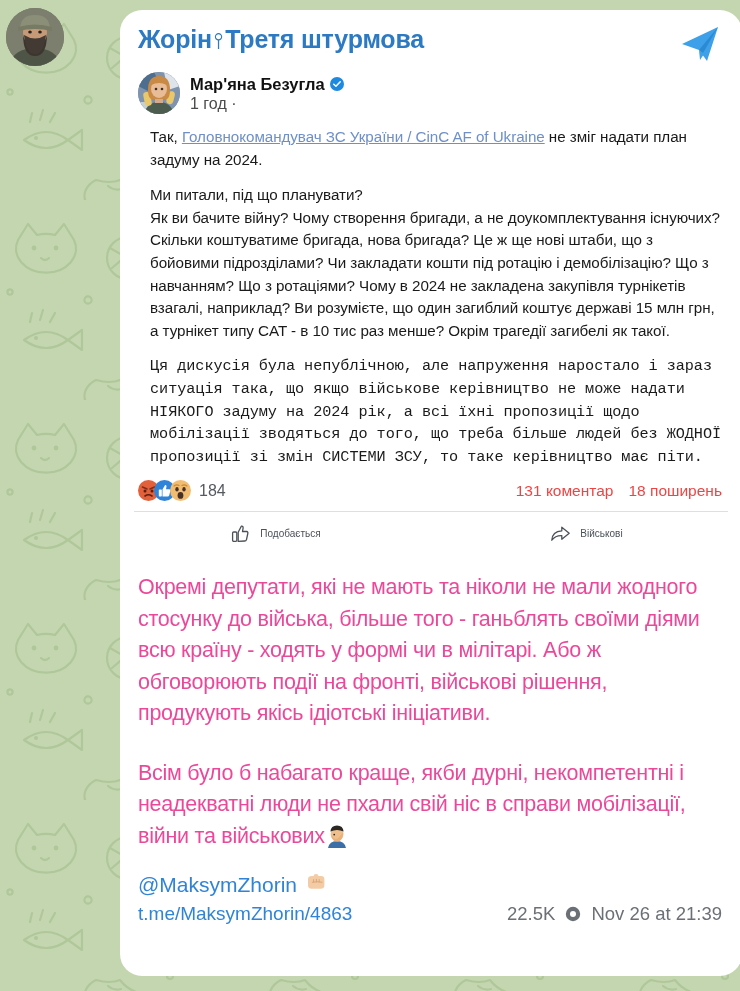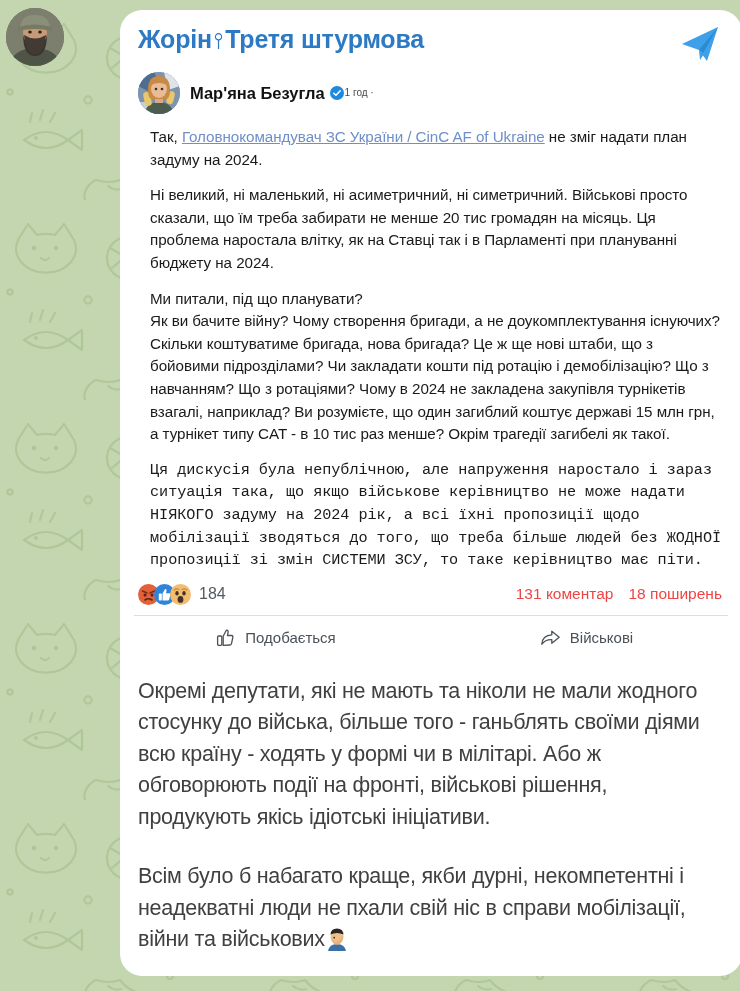--- a/index.html
+++ b/index.html
@@ -90,31 +90,31 @@
   }
   #author-avatar {
     width: 42px;
     height: 42px;
     border-radius: 50%;
     overflow: hidden;
     flex: 0 0 42px;
     background: #8ba0b5;
   }
   #author-avatar svg { display: block; width: 100%; height: 100%; }
-  .author-meta { display: flex; flex-direction: row; gap: 1px; }
+  .author-meta { display: flex; flex-direction: column; gap: 1px; }
   .author-name-line { display: flex; align-items: center; gap: 5px; }
   .author-name {
     font-size: 16.5px;
     font-weight: bold;
     color: #111111;
     line-height: 19px;
   }
   .verified-badge { width: 14px; height: 14px; display: block; }
   .author-time {
-    font-size: 10px;
+    font-size: 16px;
     color: #4b4b4b;
     line-height: 17px;
   }
 
   
   .post-body {
     padding: 6px 18px 2px 30px;
   }
   .post-body p {
     font-size: 15.2px;
@@ -170,32 +170,32 @@
   .action-btn {
     flex: 1;
     display: flex;
     align-items: center;
     justify-content: center;
     gap: 9px;
     cursor: pointer;
   }
   .action-icon { width: 21px; height: 21px; display: block; }
   .action-label {
-    font-size: 15px;
+    font-size: 10px;
     color: #4a5158;
   }
 
   
   .commentary {
     padding: 16px 18px 2px 18px;
   }
   .commentary p {
     font-size: 21.5px;
     line-height: 31.5px;
-    color: #404040;
+    color: #ec4899;
     letter-spacing: -0.25px;
   }
   .commentary .spacer { height: 28px; }
   .emoji-inline {
     display: inline-block;
     vertical-align: -5px;
     width: 24px;
     height: 24px;
   }
 
@@ -342,21 +342,20 @@
         </svg>
       </div>
       <div class="author-time">1 год ·</div>
     </div>
   </div>
 
   <div class="post-body">
     <p>
       <span>Так, </span><a class="inline-link" href="#">Головнокомандувач ЗС України / CinC AF of Ukraine</a><span> не зміг надати план задуму на 2024.</span>
     </p>
-    <p>Ні великий, ні маленький, ні асиметричний, ні симетричний. Військові просто сказали, що їм треба забирати не менше 20 тис громадян на місяць. Ця проблема наростала влітку, як на Ставці так і в Парламенті при плануванні бюджету на 2024.</p>
     <p style="white-space: pre-line;">Ми питали, під що планувати?
 Як ви бачите війну? Чому створення бригади, а не доукомплектування існуючих? Скільки коштуватиме бригада, нова бригада? Це ж ще нові штаби, що з бойовими підрозділами? Чи закладати кошти під ротацію і демобілізацію? Що з навчанням? Що з ротаціями? Чому в 2024 не закладена закупівля турнікетів взагалі, наприклад? Ви розумієте, що один загиблий коштує державі 15 млн грн, а турнікет типу CAT - в 10 тис раз менше? Окрім трагедії загибелі як такої.</p>
     <p>Ця дискусія була непублічною, але напруження наростало і зараз ситуація така, що якщо військове керівництво не може надати НІЯКОГО задуму на 2024 рік, а всі їхні пропозиції щодо мобілізації зводяться до того, що треба більше людей без ЖОДНОЇ пропозиції зі змін СИСТЕМИ ЗСУ, то таке керівництво має піти.</p>
   </div>
 
   <div class="stats-row">
     <div class="reactions">
       <span class="reaction-bubble">
         <svg viewBox="0 0 21 21" xmlns="http://www.w3.org/2000/svg">
           <circle cx="10.5" cy="10.5" r="10.5" fill="#e2603a"></circle>
@@ -427,20 +426,21 @@
       <span>@MaksymZhorin</span>
       <svg class="emoji-inline" viewBox="0 0 24 24" xmlns="http://www.w3.org/2000/svg">
         <path d="M4 9 q0 -3 4 -3 h9 q3.4 0 3.4 3.2 v6 q0 3.6 -4 3.6 h-8.6 q-3.8 0 -3.8 -3.6 z" fill="#f3cba4"></path>
         <path d="M9.4 6.4 q0.2 -2.4 2.6 -2.4 q2.5 0 2.6 2.4 z" fill="#f3cba4"></path>
         <path d="M8.6 12.4 h9.4" stroke="#d7a druid" stroke-width="0"></path>
         <path d="M8.4 12.3 q4.8 -1 9.6 0" stroke="#dba878" stroke-width="1.1" fill="none" stroke-linecap="round"></path>
         <path d="M9.6 9.6 v2.4 M12.4 9.3 v2.7 M15.2 9.6 v2.4" stroke="#dba878" stroke-width="1" stroke-linecap="round"></path>
       </svg>
     </div>
     <div class="footer-bottom">
+      <span class="post-url">t.me/MaksymZhorin/4863</span>
       <div class="view-block">
         <span class="view-count">22.5K</span>
         <svg class="eye-icon" viewBox="0 0 18 18" xmlns="http://www.w3.org/2000/svg">
           <circle cx="9" cy="9" r="7.2" fill="#6b7076"></circle>
           <circle cx="9" cy="9" r="3" fill="#ffffff"></circle>
         </svg>
         <span class="post-date">Nov 26 at 21:39</span>
       </div>
     </div>
   </div>

